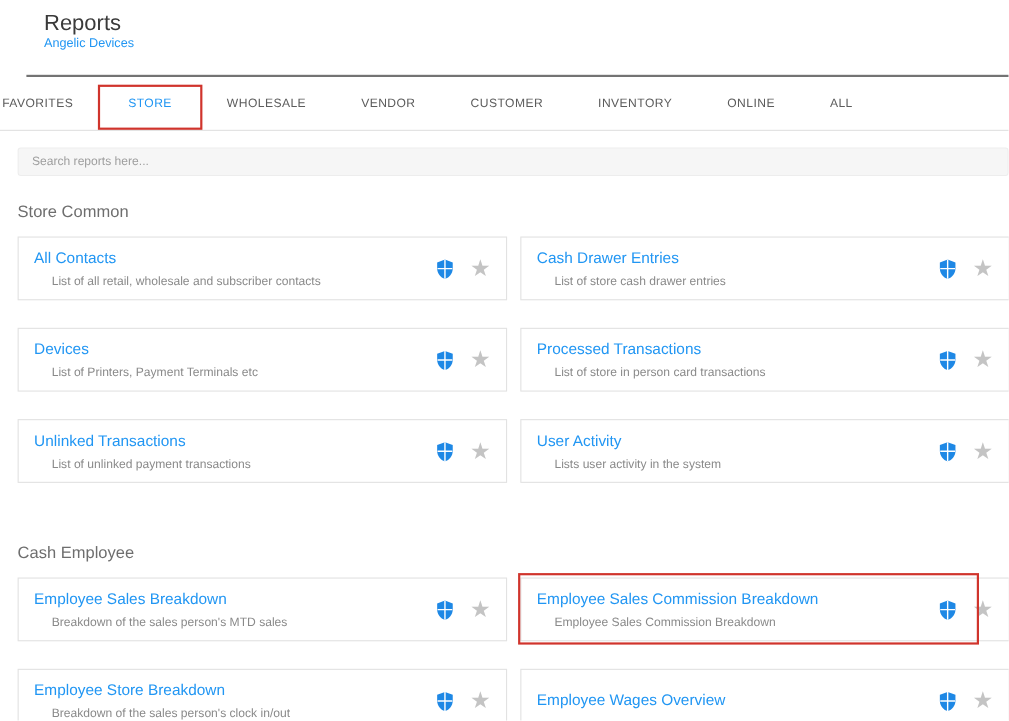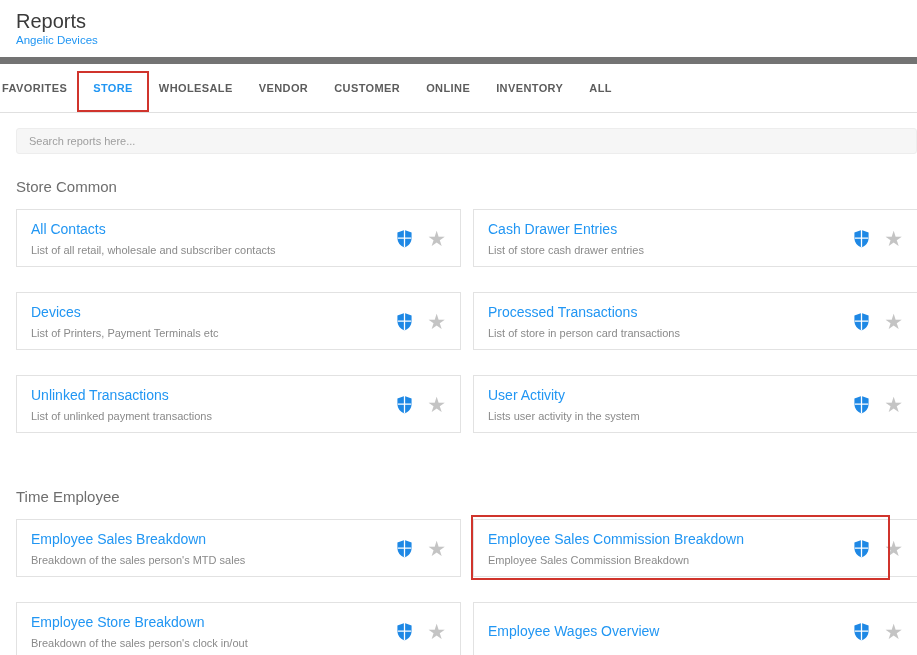--- a/index.html
+++ b/index.html
@@ -5,31 +5,31 @@
   * { box-sizing: border-box; margin: 0; padding: 0; }
   html, body { width: 917px; height: 655px; overflow: hidden; }
   body {
     font-family: "Liberation Sans", sans-serif;
     background: #ffffff;
     color: #3a3a3a;
     position: relative;
   }
 
   
-  .header { padding: 9px 16px 10px; border-bottom: 7px solid #737373; }
+  .header { padding: 9px 16px 21px; border-bottom: 2px solid #737373; margin-left: 24px; }
   .page-title { font-size: 20px; font-weight: 500; color: #3a3a3a; line-height: 25px; }
   .page-subtitle { font-size: 11.5px; color: #2196f3; line-height: 13px; }
 
   
   .tab-bar { display: flex; border-bottom: 1px solid #e0e0e0; height: 49px; align-items: stretch; }
   .tab {
     position: relative;
     display: flex; align-items: center;
-    padding: 0 13px;
-    font-size: 11px; font-weight: 700; letter-spacing: 0.4px;
+    padding: 0 25px;
+    font-size: 11px; font-weight: 400; letter-spacing: 0.4px;
     color: #5c5c5c; cursor: pointer; white-space: nowrap;
   }
   .tab:first-child { padding-left: 2px; }
   .tab.active { color: #2196f3; }
   .tab-annotation {
     position: absolute; left: -3px; right: -3px; top: 7px; bottom: 0;
     border: 2px solid #d0342c; pointer-events: none;
   }
 
   
@@ -60,21 +60,21 @@
     border: 1px solid #e2e2e2;
     padding: 10px 14px;
     min-height: 57px;
     display: flex; align-items: center;
   }
   .card-main { flex: 1 1 auto; min-width: 0; }
   .report-link {
     font-size: 14px; font-weight: 500; color: #2196f3;
     text-decoration: none; cursor: pointer; display: inline-block;
   }
-  .report-desc { font-size: 11px; color: #8a8a8a; margin-top: 6px; }
+  .report-desc { font-size: 11px; color: #8a8a8a; margin-top: 6px; margin-left: 16px; }
   .card-icons { display: flex; align-items: center; gap: 14px; flex: 0 0 auto; padding-left: 10px; }
   .shield-icon { width: 17px; height: 19px; display: block; }
   .star-icon { font-size: 21px; line-height: 1; color: #c4c4c4; cursor: pointer; }
 
   .annotation-box {
     display: none;
     position: absolute; top: -5px; bottom: -4px; left: -3px; right: 27px;
     border: 2px solid #d0342c; pointer-events: none;
   }
   .card.annotated .annotation-box { display: block; }
@@ -86,22 +86,22 @@
   <div class="page-title">Reports</div>
   <div class="page-subtitle">Angelic Devices</div>
 </div>
 
 <div class="tab-bar">
     <div class="tab">FAVORITES</div>
     <div class="tab active">STORE<span class="tab-annotation"></span></div>
     <div class="tab">WHOLESALE</div>
     <div class="tab">VENDOR</div>
     <div class="tab">CUSTOMER</div>
+    <div class="tab">INVENTORY</div>
     <div class="tab">ONLINE</div>
-    <div class="tab">INVENTORY</div>
     <div class="tab">ALL</div>
   </div>
 
 <div class="search-wrap">
   <input class="search-input" type="text" placeholder="Search reports here..." style="">
 </div>
 
 <div class="sections">
     <section class="report-section">
       <div class="section-title">Store Common</div>
@@ -198,21 +198,21 @@
           <path stroke="#ffffff" stroke-width="1.8" fill="none" d="M12 1 V25.6 M2.5 12.6 H21.5"></path>
         </svg>
       </span>
       <span class="star-icon">★</span>
     </div>
 
   </div>
       </div>
     </section>
     <section class="report-section">
-      <div class="section-title">Time Employee</div>
+      <div class="section-title">Cash Employee</div>
       <div class="card-grid">
         <div class="card">
     <div class="card-main">
       <a class="report-link">Employee Sales Breakdown</a>
       <div class="report-desc">Breakdown of the sales person's MTD sales</div>
     </div>
     <div class="card-icons">
       <span>
         <svg class="shield-icon" viewBox="0 0 24 26" aria-hidden="true">
           <path fill="#1e88e5" d="M12 1 L22 4.6 V12 C22 18.8 17.8 24 12 25.6 C6.2 24 2 18.8 2 12 V4.6 Z"></path>

